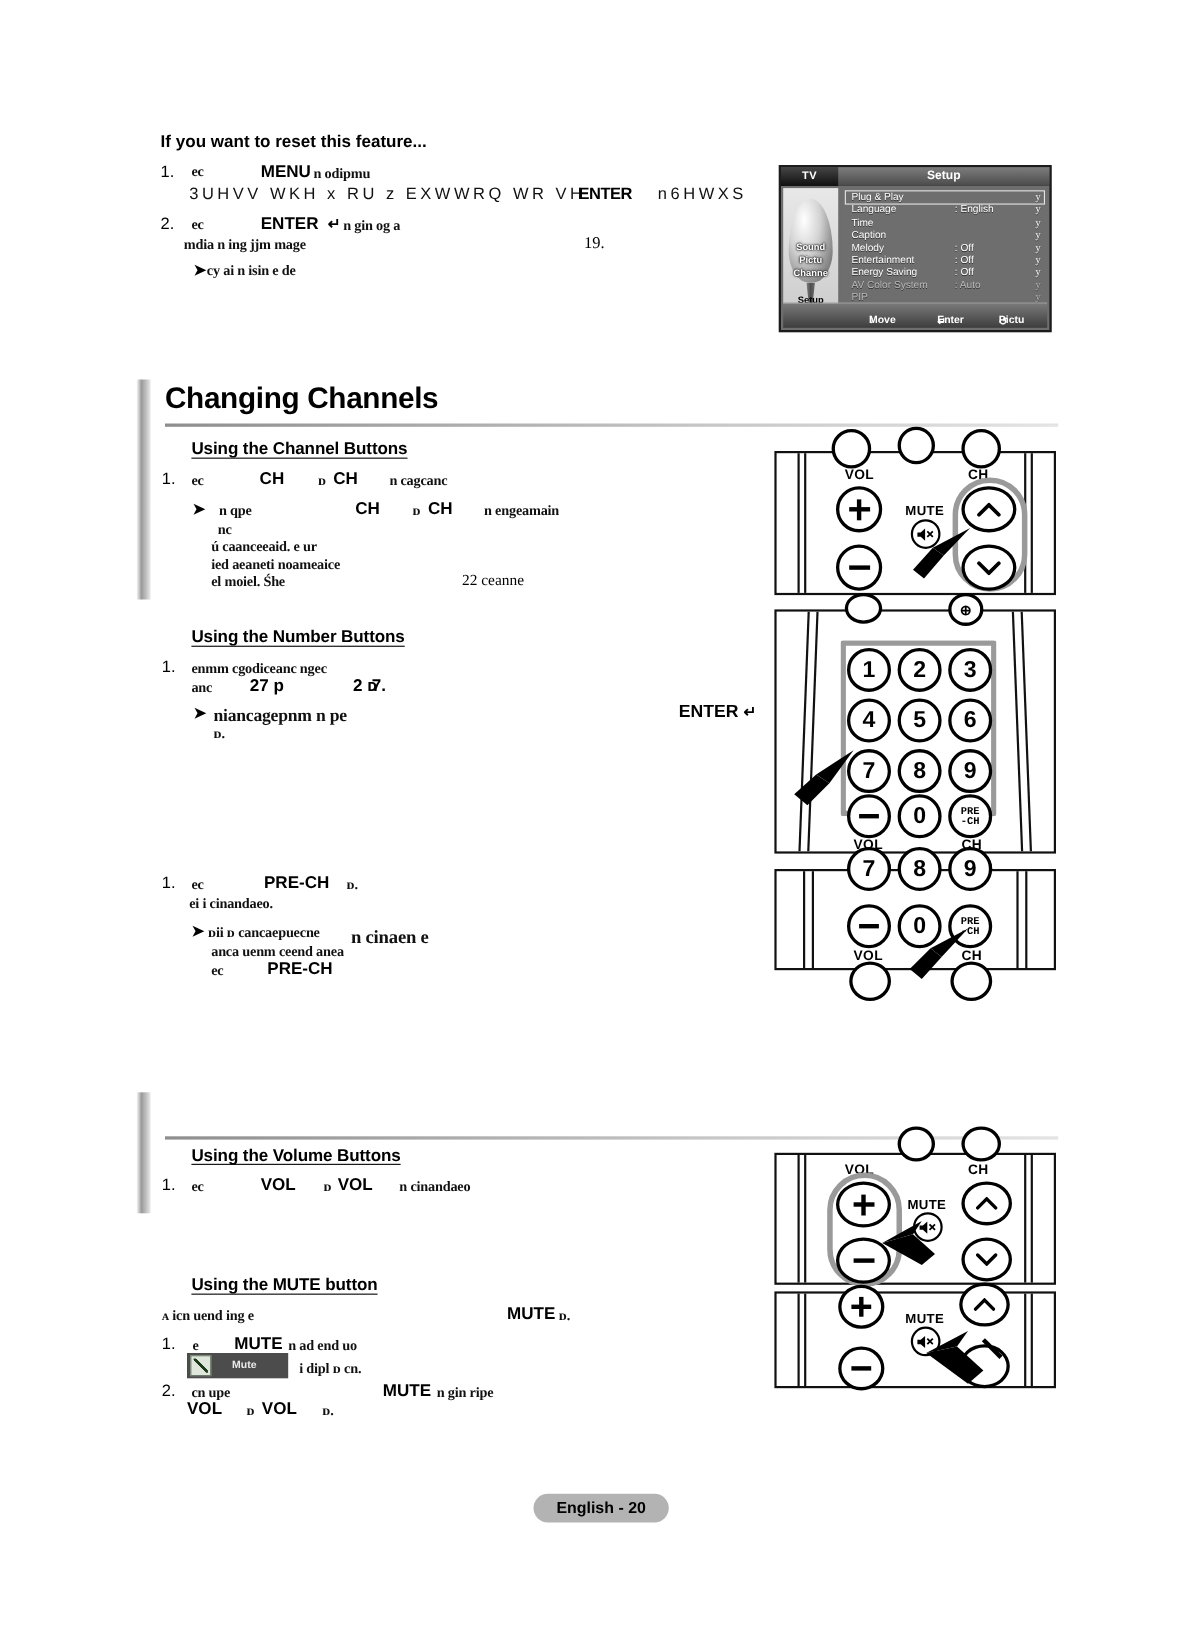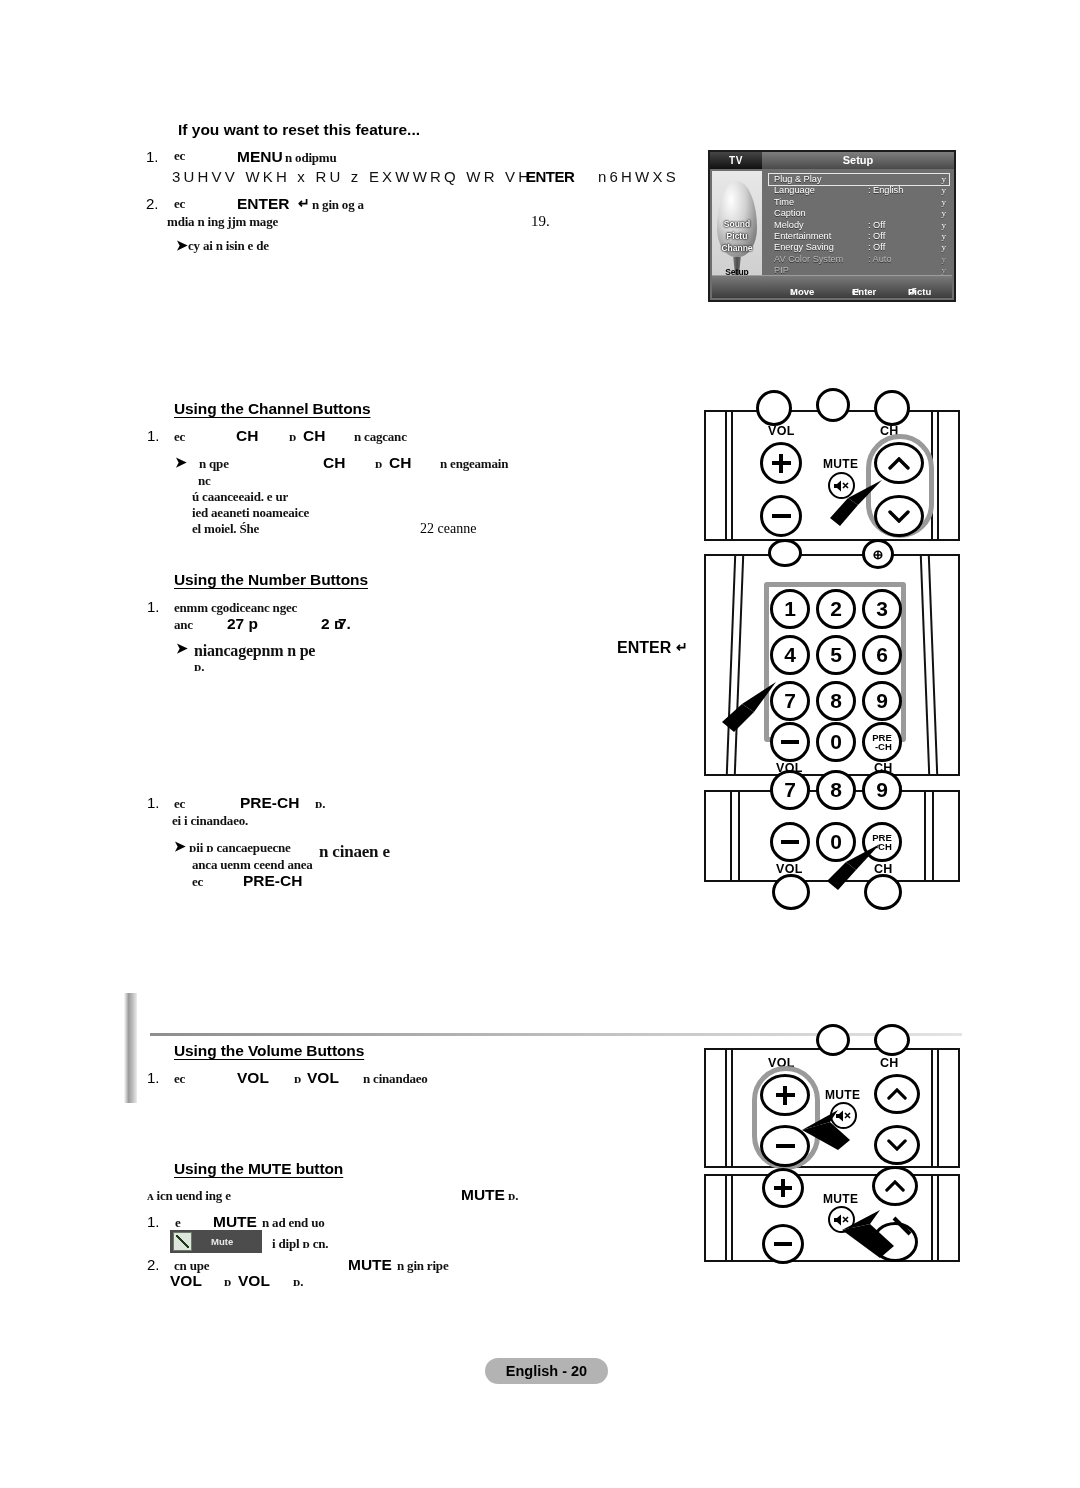--- a/index.html
+++ b/index.html
@@ -75,42 +75,42 @@
   .rail{position:absolute;top:0;bottom:0;width:0;border-left:2px solid #111;}
   .rail2{position:absolute;top:0;bottom:0;width:0;border-left:2px solid #111;}
   .btn{position:absolute;border:3.2px solid #000;border-radius:50%;background:#fff;box-sizing:border-box;
        display:flex;align-items:center;justify-content:center;font-weight:bold;}
   .btn .plus,.btn .minus{position:absolute;background:#000;}
   .blbl{position:absolute;font-size:12.5px;font-weight:bold;letter-spacing:.3px;}
   .hl{position:absolute;border:5px solid #9a9a9a;border-radius:40px;box-sizing:border-box;}
   .ptr{position:absolute;}
 
   .digit{font-family:"Liberation Sans",sans-serif;font-size:21px;font-weight:bold;}
-  .prech{font-size:9.5px;font-weight:bold;line-height:9.5px;text-align:right;}
+  .prech{font-size:9.5px;font-weight:bold;line-height:9.5px;text-align:right;font-family:Liberation Mono, monospace;}
 
   
   .mutechip{position:absolute;left:170px;top:1230px;width:92px;height:23px;
       background:#4c4c4c;display:flex;align-items:center;}
   .mutechip .sq{width:19px;height:19px;margin-left:3px;background:#dfe7dc;border:1px solid #6b7a68;
       position:relative;box-sizing:border-box;}
   .mutechip .sq:after{content:"";position:absolute;left:2px;top:2px;right:2px;bottom:2px;
       background:linear-gradient(45deg,transparent 43%,#1a3a1a 43%,#1a3a1a 57%,transparent 57%);}
   .mutechip .tx{color:#e9e9e9;font-size:9.5px;font-weight:bold;margin-left:19px;}
 
   
   .footer{position:absolute;left:485px;top:1358px;width:123px;height:26px;
       background:#b3b3b3;border-radius:13px;text-align:center;line-height:26px;
       font-size:14.5px;font-weight:bold;color:#000;}
 </style>
 </head>
 <body>
 
 <div class="page">
 
-  <div class="line b" style="left:146px;top:121px;font-size:15.5px;margin-left:32px;">If you want to reset this feature...</div>
+  <div class="line b" style="left:146px;top:121px;font-size:15.5px;">If you want to reset this feature...</div>
 
   <div class="step-no" style="left:146px;top:148px;">1.</div>
   <div class="line garble" style="left:174px;top:148px;font-size:13px;">ec</div>
   <div class="line b" style="left:237px;top:148px;font-size:15.5px;">MENU</div>
   <div class="line garble" style="left:285px;top:150px;font-size:13px;">n  odipmu</div>
 
   <div class="line cipher" style="left:172px;top:168px;">3UHVV WKH x RU z EXWWRQ WR VH</div>
   <div class="line b" style="left:526px;top:168px;font-size:15px;letter-spacing:-0.5px;">ENTER</div>
   <div class="line cipher" style="left:598px;top:168px;">n6HWXS</div>
 
@@ -199,20 +199,25 @@
         <span>↵</span>
         <span>Enter</span>
       </span>
       <span class="bt3">
         <span>↺</span>
         <span>Pictu</span>
       </span>
     </div>
   </div>
 
+  <div class="sec" style="left:124px;top:345px;width:838px;height:50px;">
+    <div class="sec-bar" style="height:200px;"></div>
+    <div class="sec-title">Changing Channels</div>
+    <div class="sec-rule" style="top:40px;"></div>
+  </div>
 
   <div class="subhead" style="left:147px;top:400px;">Using the Channel Buttons</div>
 
   <div class="step-no" style="left:147px;top:427px;">1.</div>
   <div class="line garble" style="left:174px;top:429px;font-size:13px;">ec</div>
   <div class="line b" style="left:236px;top:427px;font-size:15.5px;">CH</div>
   <div class="line garble" style="left:289px;top:429px;font-size:13px;">ᴅ</div>
   <div class="line b" style="left:303px;top:427px;font-size:15.5px;">CH</div>
   <div class="line garble" style="left:354px;top:429px;font-size:13px;">n cagcanc</div>
 

